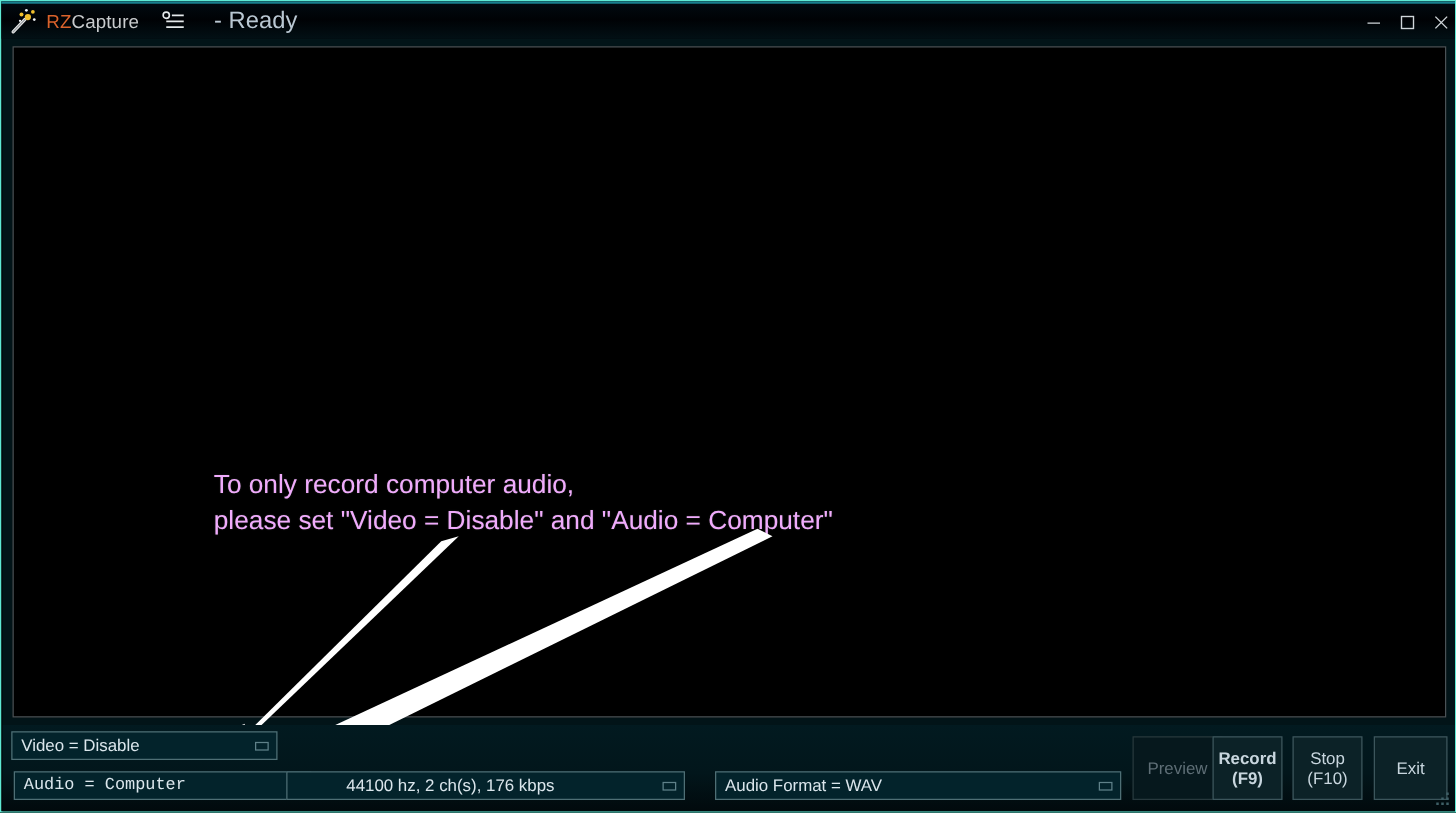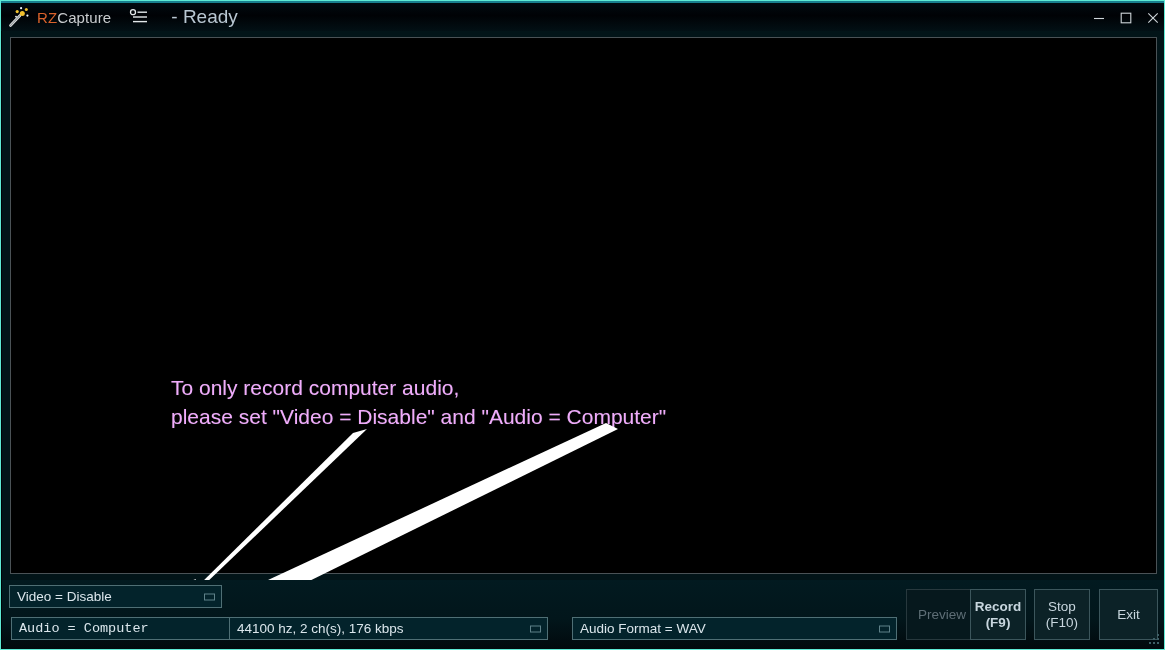--- a/index.html
+++ b/index.html
@@ -160,21 +160,21 @@
     top: 50%;
     transform: translateY(-50%);
     width: 11px;
     height: 7px;
     border: 1px solid #5f8189;
     box-sizing: border-box;
   }
 
   #combo-video   { left: 7px;   top: 5px;  width: 213px; height: 23px; }
   #combo-audio   { left: 9px;   top: 37px; width: 238px; height: 23px; font-family: Liberation Mono, monospace; }
-  #combo-quality { left: 227px; top: 37px; width: 319px; height: 23px; }
+  #combo-quality { left: 227px; top: 37px; width: 319px; height: 23px; padding-left: 40px; }
   #combo-format  { left: 570px; top: 37px; width: 325px; height: 23px; }
 
   .abtn {
     position: absolute;
     top: 9px;
     height: 51px;
     box-sizing: border-box;
     border: 1px solid #3c565c;
     background: #0c2227;
     color: #c8d6de;

